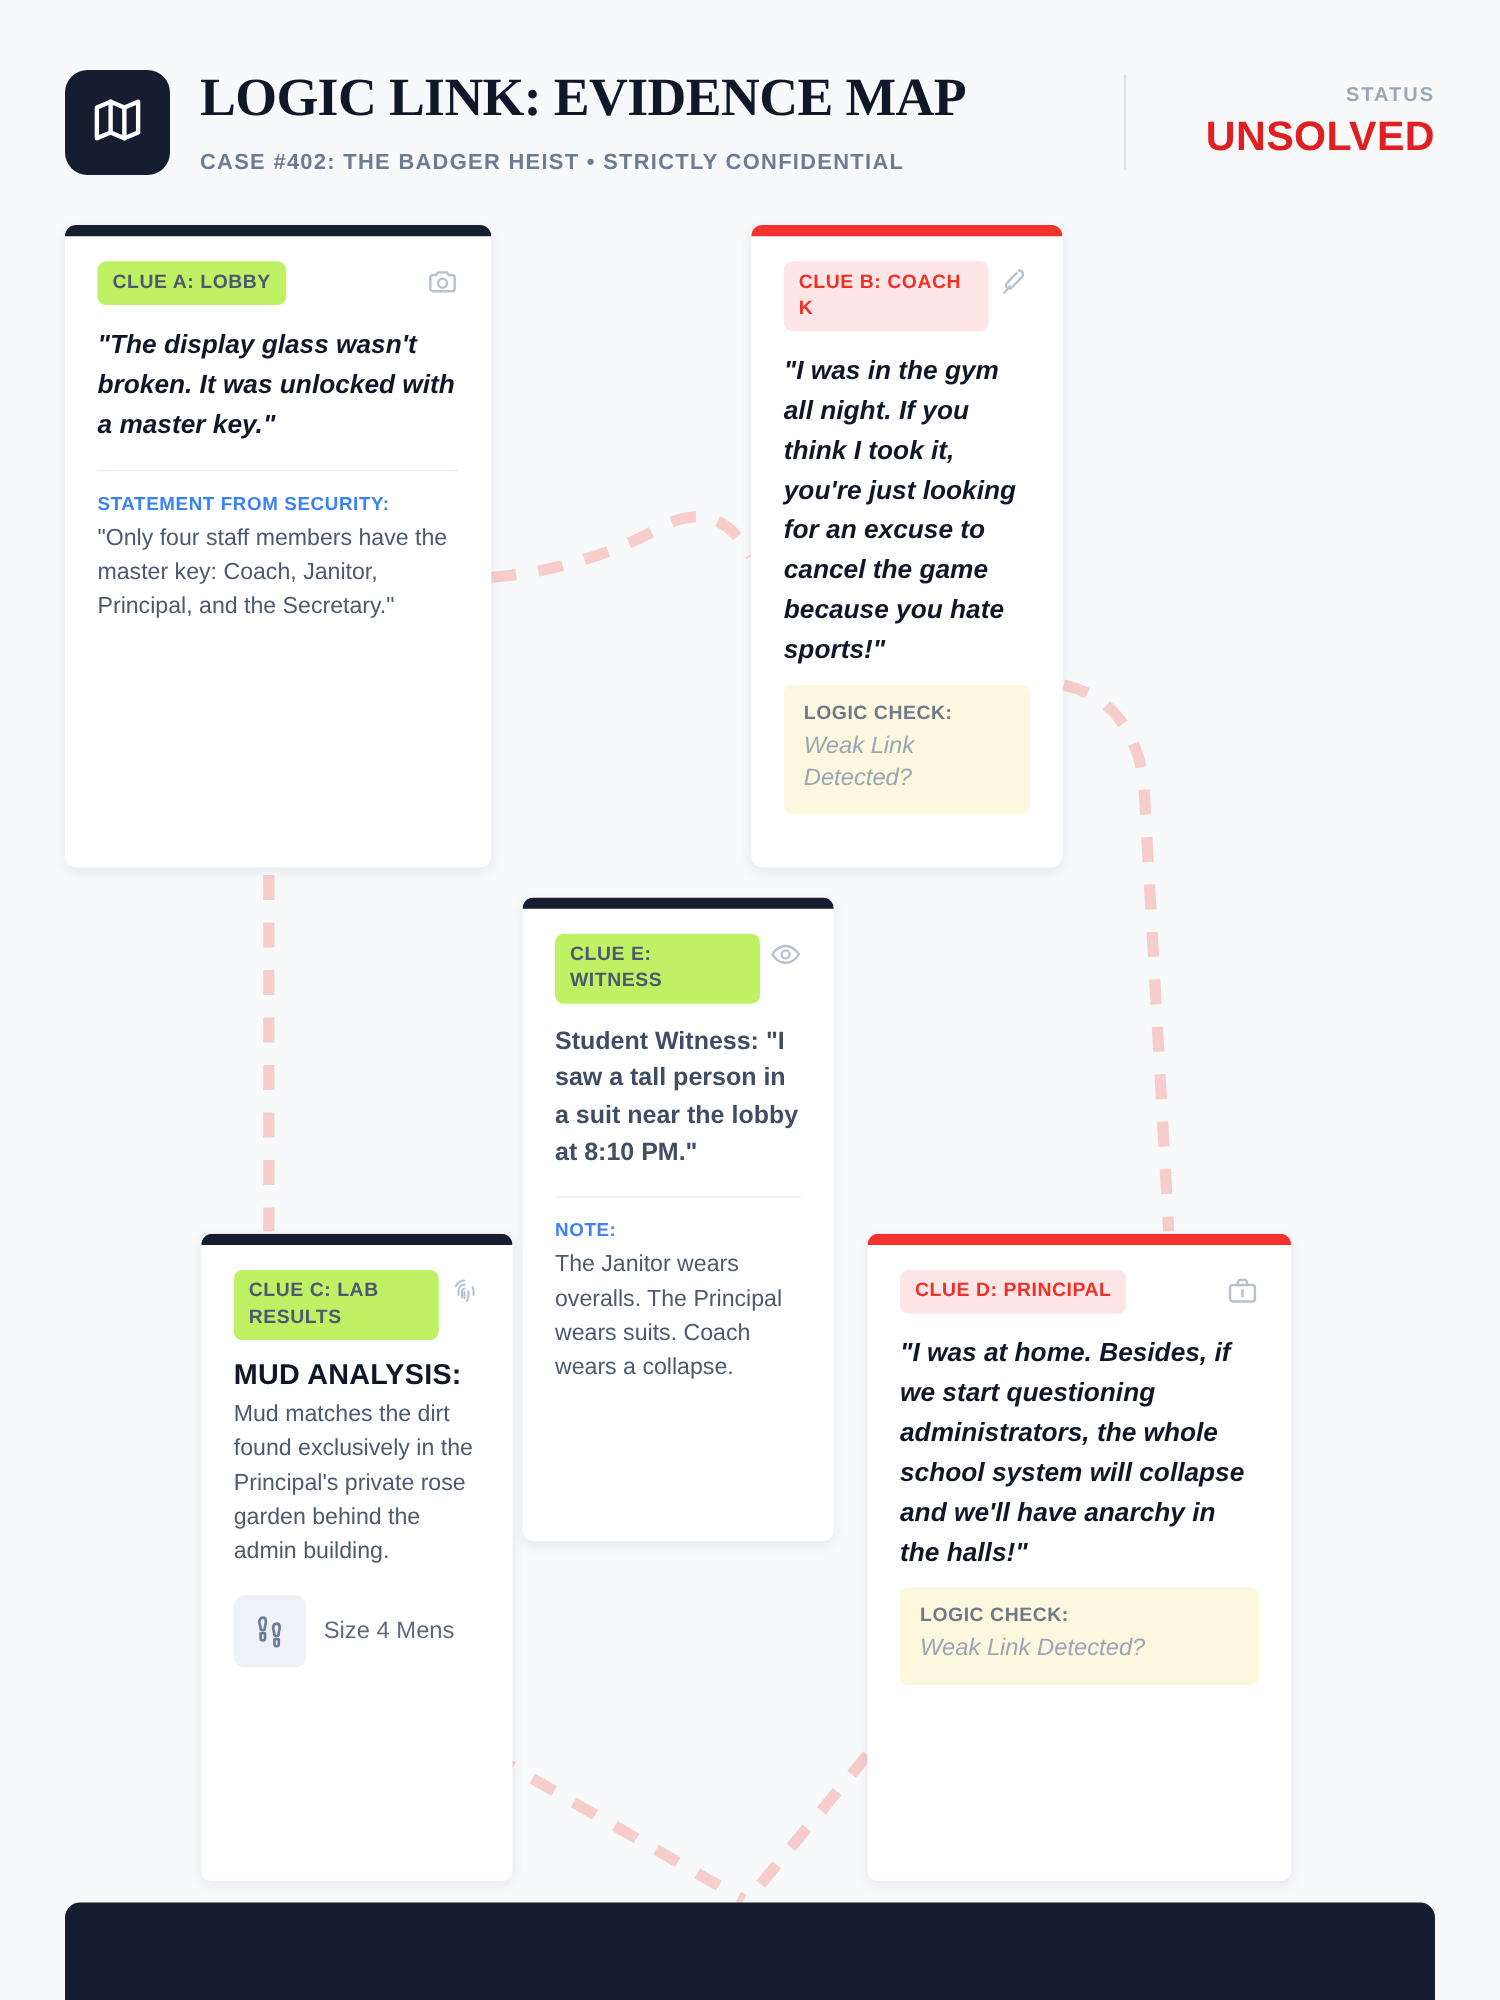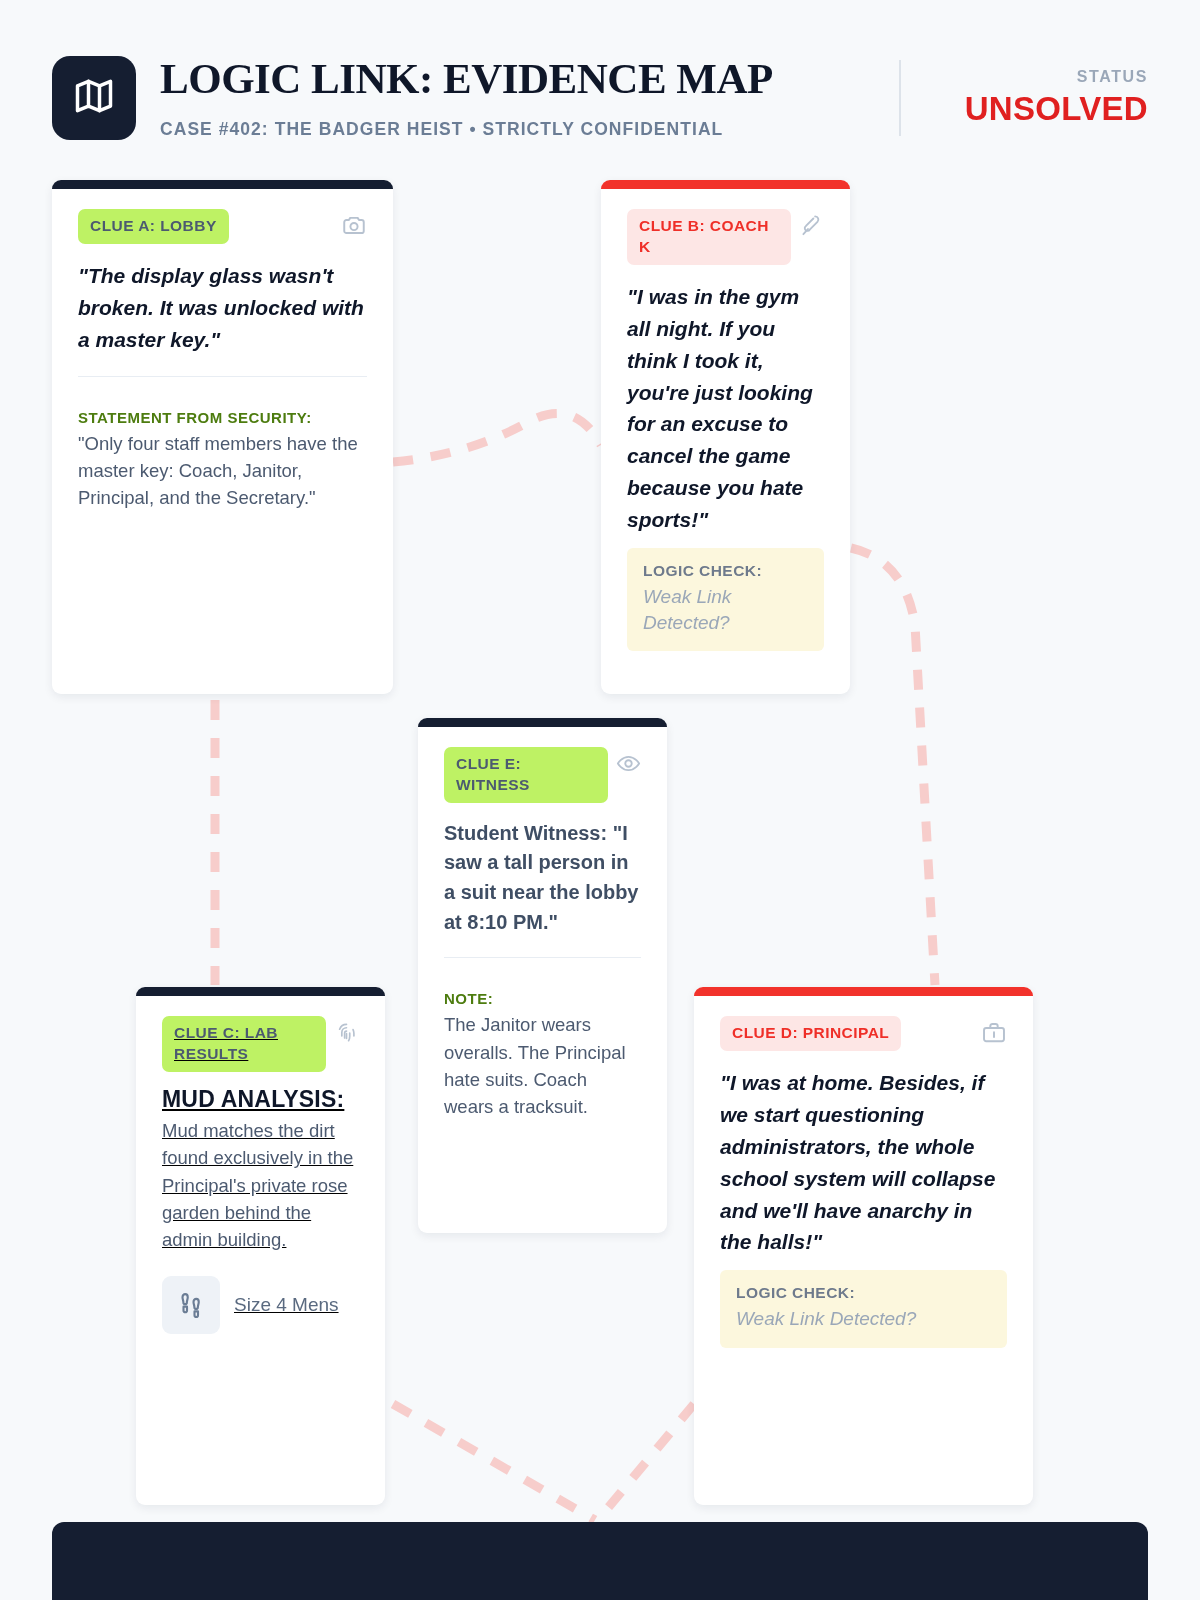--- a/index.html
+++ b/index.html
@@ -169,24 +169,24 @@
     line-height: 1.48;
   }
 
   .divider {
     margin-top: 20px;
     height: 1px;
     background: #e8edf3;
   }
 
   .sub-label {
-    margin-top: 32px;
+    margin-top: 18px;
     font-size: 15px;
     font-weight: bold;
-    color: #4d7c0f;
+    color: #3b82f6;
     letter-spacing: 0.5px;
   }
 
   .sub-body {
     margin-top: 4px;
     font-size: 18.5px;
     color: #4c5a70;
     line-height: 1.48;
   }
 
@@ -237,21 +237,21 @@
   }
   .evidence-text {
     font-size: 19px;
     color: #5a6a80;
   }
 
   
   #card-a { left: 52px;  top: 180px;  width: 341px; height: 514px; }
   #card-b { left: 601px; top: 180px;  width: 249px; height: 514px; }
   #card-e { left: 418px; top: 718px;  width: 249px; height: 515px; }
-  #card-c { left: 136px; top: 987px;  width: 249px; height: 518px; text-decoration: underline; }
+  #card-c { left: 161px; top: 987px;  width: 249px; height: 518px; }
   #card-d { left: 694px; top: 987px;  width: 339px; height: 518px; }
 
   
   #bottom-panel {
     position: absolute;
     left: 52px;
     top: 1522px;
     width: 1096px;
     height: 120px;
     background: #151e31;
@@ -348,21 +348,21 @@
         <span class="card-icon">
           <svg width="25" height="25" viewBox="0 0 24 24" fill="none" stroke="currentColor" stroke-width="1.8" stroke-linecap="round" stroke-linejoin="round">
             <path d="M1.8 12S5.5 5.6 12 5.6 22.2 12 22.2 12 18.5 18.4 12 18.4 1.8 12 1.8 12z"></path>
             <circle cx="12" cy="12" r="3.1"></circle>
           </svg>
         </span>
       </div>
       <div class="plain">Student Witness: "I saw a tall person in a suit near the lobby at 8:10 PM."</div>
       <div class="divider"></div>
       <div class="sub-label">NOTE:</div>
-      <div class="sub-body">The Janitor wears overalls. The Principal hate suits. Coach wears a tracksuit.</div>
+      <div class="sub-body">The Janitor wears overalls. The Principal wears suits. Coach wears a collapse.</div>
     </div>
   </div>
 
   <div class="card" id="card-c">
     <div class="card-accent accent-dark"></div>
     <div class="card-body">
       <div class="chip-row">
         <span class="chip chip-neutral">CLUE C: LAB RESULTS</span>
         <span class="card-icon">
           <svg width="25" height="25" viewBox="0 0 24 24" fill="none" stroke="currentColor" stroke-width="1.6" stroke-linecap="round" stroke-linejoin="round">

